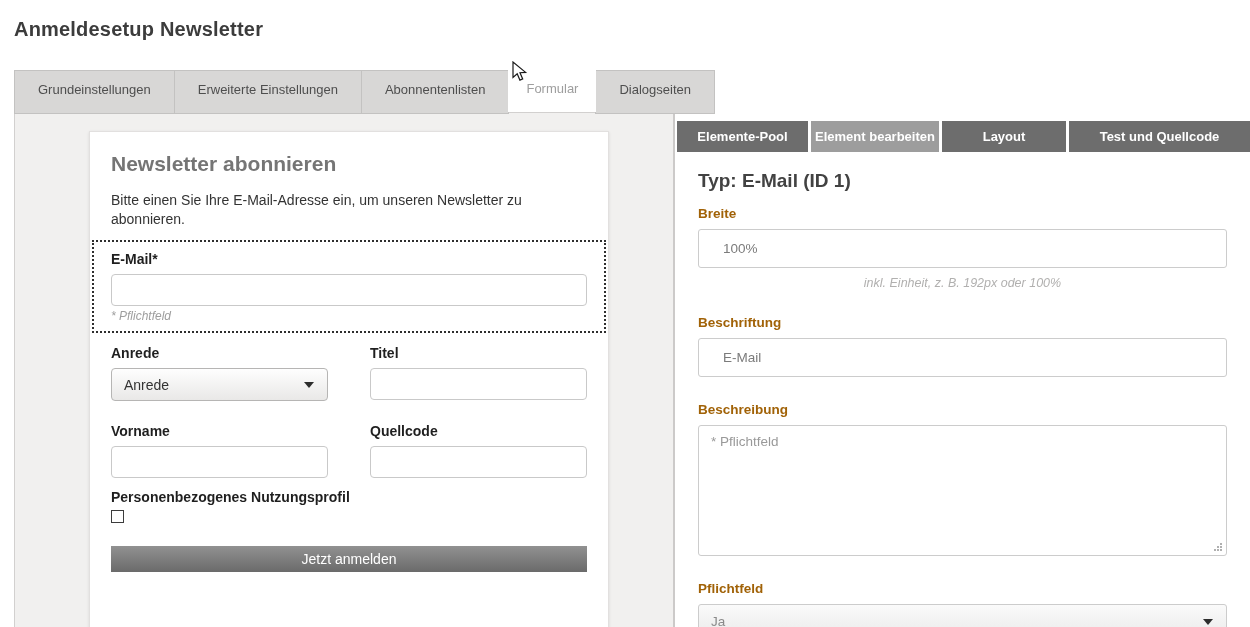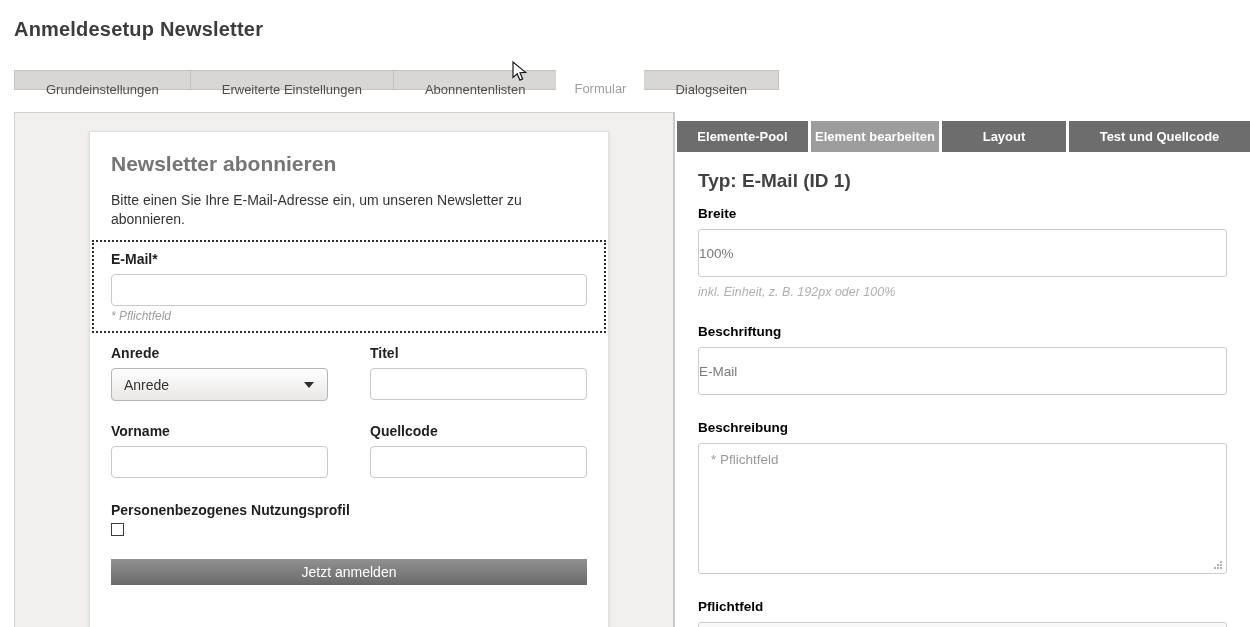--- a/index.html
+++ b/index.html
@@ -7,21 +7,21 @@
   body { font-family:"Liberation Sans", sans-serif; position:relative; overflow:hidden; }
 
   .page-title{
     position:absolute; left:14px; top:18px;
     font-size:20px; font-weight:bold; color:#3c3c3c; letter-spacing:.2px;
   }
 
   
   .main-tabs{ position:absolute; left:14px; top:70px; display:flex; z-index:3; }
   .mtab{
-    height:20px; line-height:37px; padding:0 31px;
+    height:44px; line-height:37px; padding:0 23px;
     background:#d8d7d6; border:1px solid #c3c2c1;
     font-size:13px; color:#4e4e4e; margin-right:-1px;
     white-space:nowrap; cursor:default;
   }
   .mtab.active{
     background:#fff; border:none; color:#9e9e9e; height:42px; padding:0 18px;
     position:relative; z-index:4;
   }
 
   
@@ -62,21 +62,21 @@
     background:linear-gradient(#fefefe,#e9e8e7);
     display:flex; align-items:center; padding:0 12px;
     font-size:14px; color:#333; cursor:default;
   }
   .select .arrow{
     position:absolute; right:13px; top:13px; width:0; height:0;
     border-left:5px solid transparent; border-right:5px solid transparent;
     border-top:6px solid #2d2d2d;
   }
 
-  .consent-heading{ font-size:14px; font-weight:bold; color:#1f1f1f; margin-top:24px; }
+  .consent-heading{ font-size:14px; font-weight:bold; color:#1f1f1f; margin-top:11px; }
   .consent{ font-size:13.5px; line-height:18.5px; color:#333; margin-top:3px; }
   .checkbox{
     display:inline-block; width:13px; height:13px; background:#fff;
     border:1px solid #3c3c3c; margin-right:6px; vertical-align:-2px;
   }
   .submit{
     margin-top:19px; height:26px; line-height:26px; text-align:center;
     background:linear-gradient(#919191,#6a6a6a); color:#fff; font-size:14px;
     cursor:pointer;
   }
@@ -90,28 +90,28 @@
     margin-right:3px; white-space:nowrap; cursor:pointer;
   }
   .etab.active{ background:#9d9d9d; }
   .etab:nth-child(1){ width:131px; }
   .etab:nth-child(2){ width:128px; }
   .etab:nth-child(3){ width:124px; }
   .etab:nth-child(4){ flex:1; margin-right:0; }
 
   .editor-content{ padding:18px 23px 0 21px; }
   .editor-content h2{ font-size:19px; font-weight:bold; color:#424242; margin-bottom:14px; }
-  .elabel{ display:block; font-size:13.5px; font-weight:bold; color:#000000; margin:0 0 8px 0; }
+  .elabel{ display:block; font-size:13.5px; font-weight:bold; color:#a16207; margin:0 0 8px 0; }
   .gap-lg{ margin-top:25px; }
   .einput{
-    width:100%; height:48px; border:1px solid #ccc; border-radius:3px;
+    width:100%; height:39px; border:1px solid #ccc; border-radius:3px;
     font-family:"Liberation Sans",sans-serif; font-size:13.5px; color:#7b7b7b;
-    padding:0 0; outline:none; display:block; background:#fff;
-  }
-  .ehint{ font-size:12.5px; font-style:italic; color:#b1b0af; margin-top:8px; }
+    padding:0 24px; outline:none; display:block; background:#fff;
+  }
+  .ehint{ font-size:12.5px; font-style:italic; color:#b1b0af; margin-top:8px;text-align:center; }
   .ta-wrap{ position:relative; }
   .ta-wrap textarea{
     width:100%; height:131px; border:1px solid #ccc; border-radius:3px;
     font-family:"Liberation Sans",sans-serif; font-size:13.5px; color:#999;
     padding:8px 12px; outline:none; resize:none; display:block; background:#fff;
   }
   .grip{ position:absolute; right:4px; bottom:4px; }
   .eselect{
     height:34px; border:1px solid #ccc; border-radius:3px;
     background:linear-gradient(#fafafa,#ebebeb); color:#8a8a8a; font-size:13.5px;

